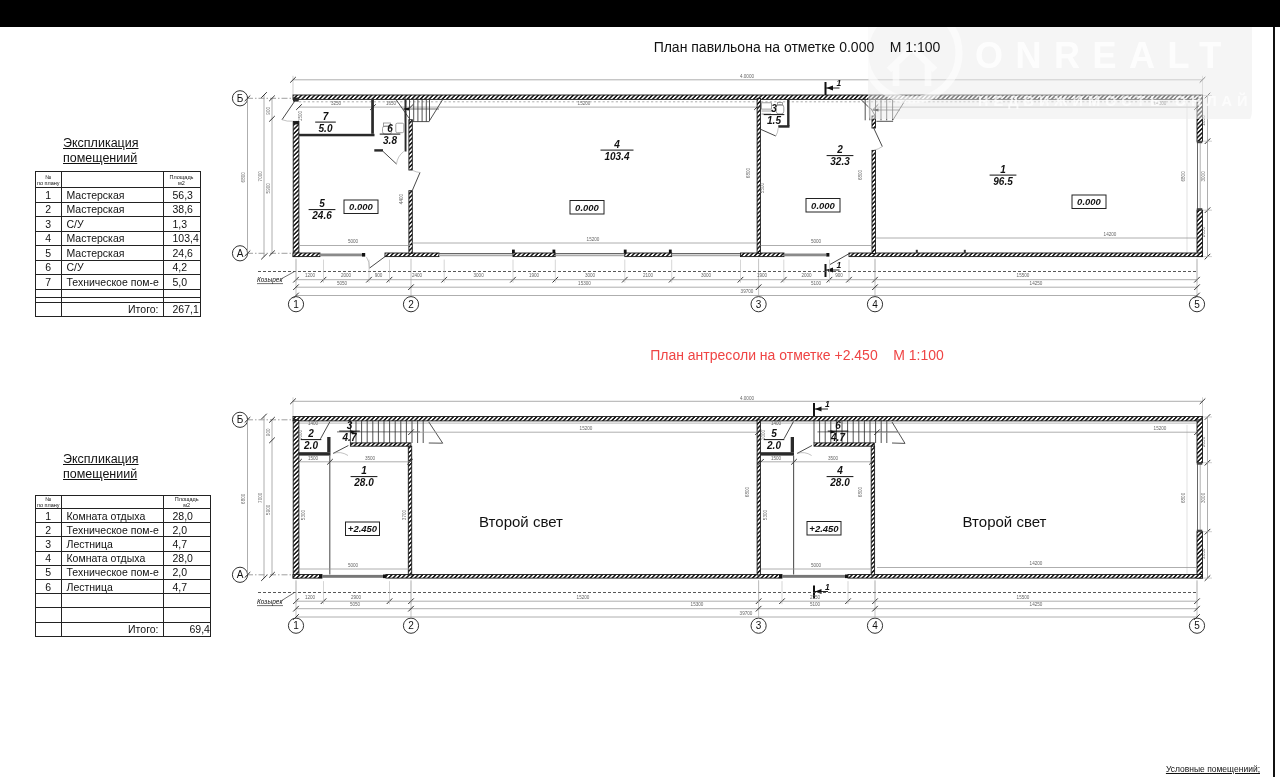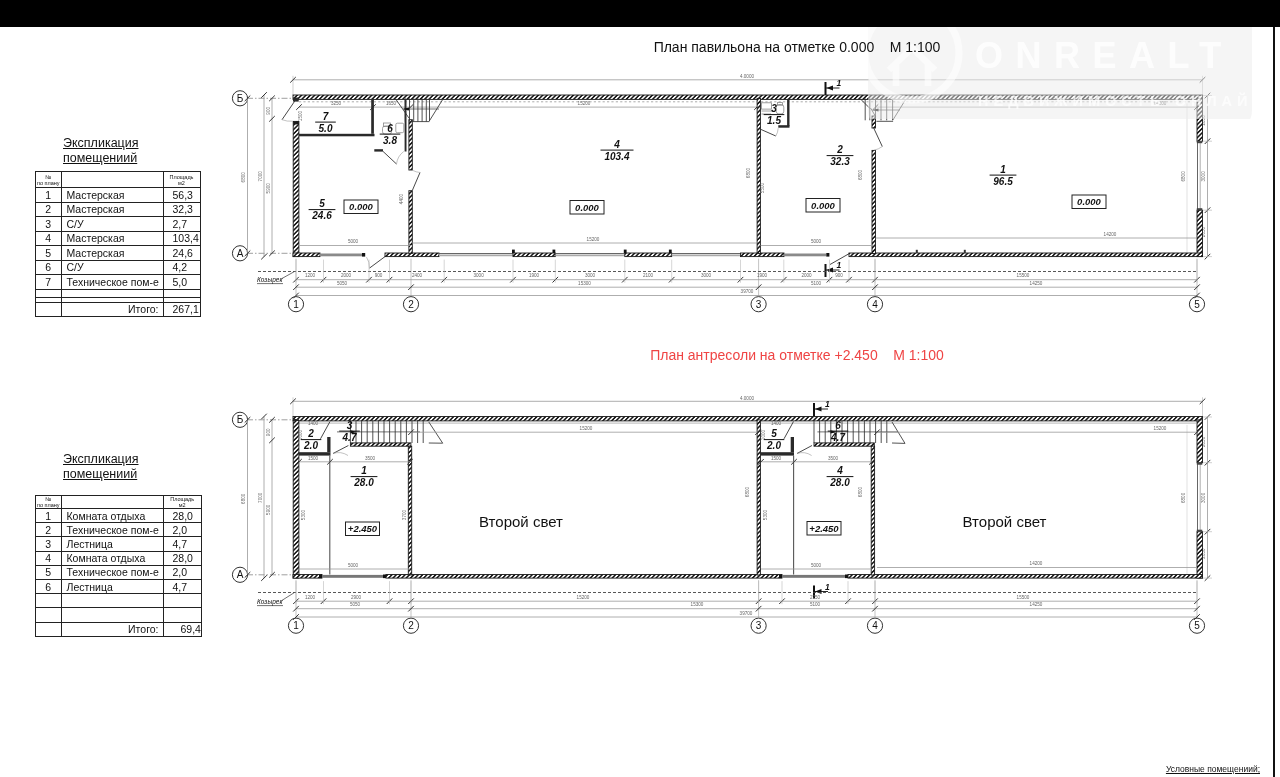--- a/index.html
+++ b/index.html
@@ -848,26 +848,26 @@
           <td style="border:1px solid #222;width:36px;font-size:5.5px;text-align:center;padding:0;line-height:6px">Площадь<br>м2</td>
         </tr>
         <tr style="height:14.5px">
           <td style="border:1px solid #222;text-align:center;padding:0">1</td>
           <td style="border:1px solid #222;padding:0 0 0 5px">Мастерская</td>
           <td style="border:1px solid #222;padding:0 0 0 9px">56,3</td>
         </tr>
         <tr style="height:14.5px">
           <td style="border:1px solid #222;text-align:center;padding:0">2</td>
           <td style="border:1px solid #222;padding:0 0 0 5px">Мастерская</td>
-          <td style="border:1px solid #222;padding:0 0 0 9px">32,3</td>
+          <td style="border:1px solid #222;padding:0 0 0 9px">38,6</td>
         </tr>
         <tr style="height:14.5px">
           <td style="border:1px solid #222;text-align:center;padding:0">3</td>
           <td style="border:1px solid #222;padding:0 0 0 5px">С/У</td>
-          <td style="border:1px solid #222;padding:0 0 0 9px">2,7</td>
+          <td style="border:1px solid #222;padding:0 0 0 9px">1,3</td>
         </tr>
         <tr style="height:14.5px">
           <td style="border:1px solid #222;text-align:center;padding:0">4</td>
           <td style="border:1px solid #222;padding:0 0 0 5px">Мастерская</td>
           <td style="border:1px solid #222;padding:0 0 0 9px">103,4</td>
         </tr>
         <tr style="height:14.5px">
           <td style="border:1px solid #222;text-align:center;padding:0">5</td>
           <td style="border:1px solid #222;padding:0 0 0 5px">Мастерская</td>
           <td style="border:1px solid #222;padding:0 0 0 9px">24,6</td>
@@ -947,18 +947,18 @@
           <td style="border:1px solid #222;padding:0"></td>
         </tr>
         <tr style="height:14.2px">
           <td style="border:1px solid #222;padding:0"></td>
           <td style="border:1px solid #222;padding:0"></td>
           <td style="border:1px solid #222;padding:0"></td>
         </tr>
         <tr style="height:14.2px">
           <td style="border:1px solid #222;padding:0"></td>
           <td style="border:1px solid #222;text-align:right;padding:0 4px 0 0">Итого:</td>
-          <td style="border:1px solid #222;padding:0 0 0 17px">69,4</td>
+          <td style="border:1px solid #222;padding:0 0 0 26px">69,4</td>
         </tr>
       </tbody>
     </table>
   </div>
 
 <div class="abs" style="left:1080px;top:764px;width:180px;text-align:right;font-size:8.5px;color:#111;text-decoration:underline">Условные помещениий;</div>
 </body></html>

